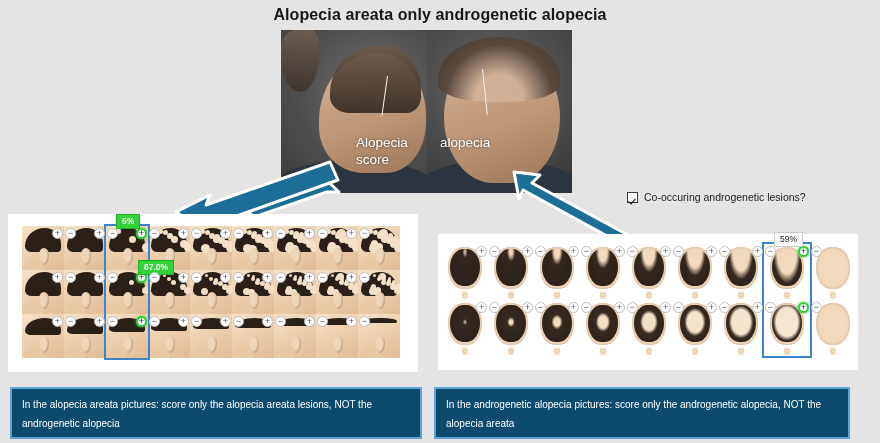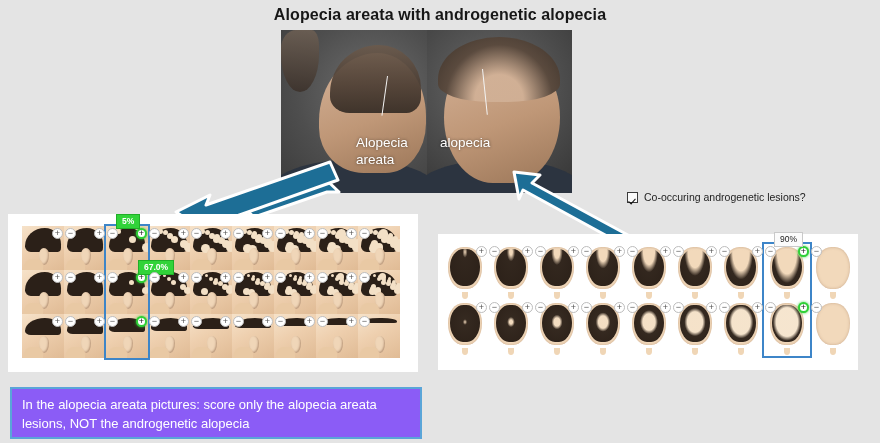--- a/index.html
+++ b/index.html
@@ -138,54 +138,54 @@
     font-size: 9px; line-height: 9px; text-align: center;
     display: flex; align-items: center; justify-content: center;
   }
   .step.minus { left: 1px; top: 2px; }
   .step.plus  { right: 1px; top: 2px; }
   .step.hl { border: 2px solid #2fd037; background: #ffffff; color: #222;
              box-shadow: 0 0 3px rgba(47,208,55,.9); }
 
   
   .caption {
-    position: absolute; background: #8b5cf6; color: #ffffff;
+    position: absolute; background: #0c4a6e; color: #ffffff;
     border: 2px solid #5aa5d8;
-    font-size: 13px; line-height: 19px;
+    font-size: 10px; line-height: 19px;
     padding: 6px 10px;
   }
   .caption.left  { left: 10px;  top: 387px; width: 412px; height: 52px; }
   .caption.right { left: 434px; top: 387px; width: 416px; height: 52px; }
 </style>
 </head>
 <body>
 
 <div id="root">
 
-  <div class="title">Alopecia areata with androgenetic alopecia</div>
+  <div class="title">Alopecia areata only androgenetic alopecia</div>
 
   <div class="photo-pair">
     <div class="photo left">
       <div class="shoulders"></div>
       <div class="head"></div>
       <div class="hair"></div>
       <div class="hair2"></div>
       <div class="leader" style="left:73%; top:28%; height:40px; transform:rotate(8deg);"></div>
     </div>
     <div class="photo right">
       <div class="shoulders"></div>
       <div class="head"></div>
       <div class="hair"></div>
       <div class="leader" style="left:38%; top:24%; height:46px; transform:rotate(-6deg);"></div>
     </div>
   </div>
 
   <div class="photo-label l1">
     <div>Alopecia</div>
-    <div>areata</div>
+    <div>score</div>
   </div>
   <div class="photo-label l2">
     <div>alopecia</div>
   </div>
 
   <svg class="arrow-svg" viewBox="0 0 880 443">
     <g>
       <path d="M 327,163 L 351,186 L 339,186 L 266,211 L 252,198 L 324,174 Z" fill="#1d6e96" stroke="#ffffff" stroke-width="3" stroke-linejoin="round" transform="translate(-12,6) rotate(0)"></path>
       <path d="M 176,212 L 210,195 L 206,205 L 330,162 L 338,180 L 214,224 L 210,234 Z" fill="#1d6e96" stroke="#ffffff" stroke-width="3" stroke-linejoin="round"></path>
     </g>
@@ -791,21 +791,21 @@
           </div>
           <div class="cell">
             <div class="topview">
               <div class="tv-head"></div>
               <div class="tv-nose"></div>
               <div class="tv-hair" style="background: radial-gradient(at 50% 46%, rgba(246, 230, 208, 0.96) 0px, rgba(246, 230, 208, 0.96) 50.75%, rgba(43, 32, 24, 0.95) 66%, rgb(43, 32, 24) 100%);"></div>
             </div>
             <div class="step minus">−</div>
             <div class="step plus hl">+</div>
           </div>
-          <div class="badge white" style="top: -12px; left: 10px;">90%</div>
+          <div class="badge white" style="top: -12px; left: 10px;">59%</div>
         </div>
         <div class="col">
           <div class="cell">
             <div class="topview">
               <div class="tv-head"></div>
               <div class="tv-nose"></div>
             </div>
             <div class="step minus">−</div>
           </div>
           <div class="cell">
@@ -813,14 +813,15 @@
               <div class="tv-head"></div>
               <div class="tv-nose"></div>
             </div>
             <div class="step minus">−</div>
           </div>
         </div>
       </div>
   </div>
 
   <div class="caption left">In the alopecia areata pictures: score only the alopecia areata lesions, NOT the androgenetic alopecia</div>
+  <div class="caption right">In the androgenetic alopecia pictures: score only the androgenetic alopecia, NOT the alopecia areata</div>
 
 </div>
 
 </body></html>

